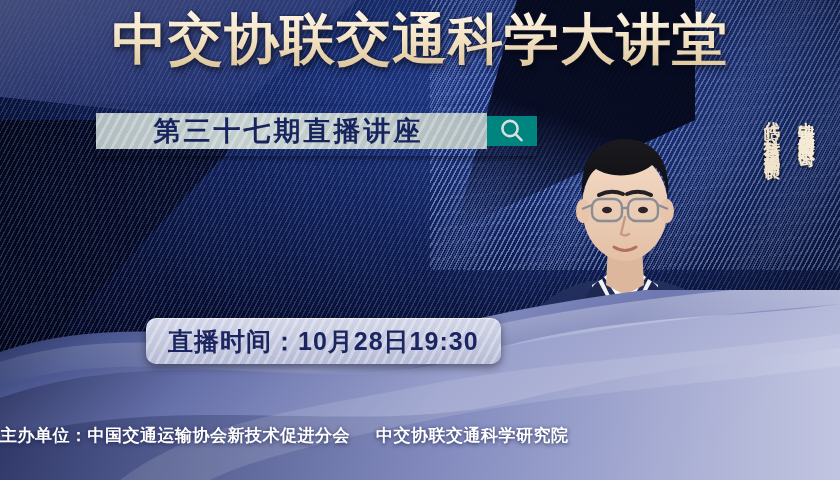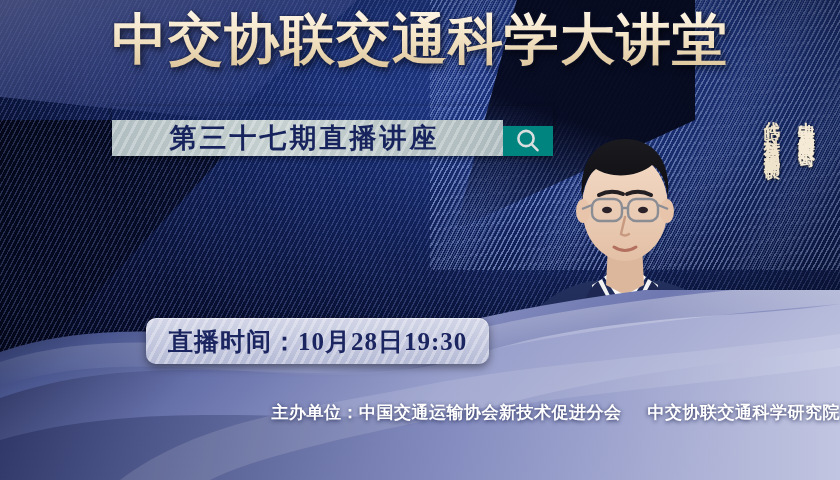--- a/index.html
+++ b/index.html
@@ -80,22 +80,22 @@
     background:linear-gradient(180deg,#fdf6e8 0%,#f3e3c4 48%,#dcc49a 100%);
     -webkit-background-clip:text;background-clip:text;
     -webkit-text-fill-color:transparent;
     text-shadow:0 2px 0 rgba(10,14,40,.0);
     filter:drop-shadow(0 0 1px rgba(20,26,60,.9)) drop-shadow(2px 3px 3px rgba(0,0,0,.55));
     white-space:nowrap;
   }
 
   
   .sub-band{
-    position:absolute;left:112px;top:106px;width:441px;height:50px;
-    display:flex;align-items:flex-end;
+    position:absolute;left:96px;top:106px;width:441px;height:50px;
+    display:flex;align-items:center;
     box-shadow:0 2px 6px rgba(0,0,0,.45);
   }
   .sub-band-fill{
     flex:1;
     position:relative;
     background:linear-gradient(90deg,#b4c1c3 0%,#c3cdcd 40%,#b0bdc0 100%);
     background-image:
       repeating-linear-gradient(118deg,
         rgba(255,255,255,.0) 0px,
         rgba(255,255,255,.0) 5px,
@@ -139,21 +139,21 @@
       repeating-linear-gradient(118deg,
         rgba(255,255,255,0) 0px,
         rgba(255,255,255,0) 5px,
         rgba(255,255,255,.30) 5px,
         rgba(255,255,255,.30) 8px),
       linear-gradient(180deg,#d2d5e6 0%,#c3c7de 55%,#b6bbd6 100%);
     box-shadow:0 3px 8px rgba(0,0,0,.45), inset 0 1px 0 rgba(255,255,255,.5);
     overflow:hidden;
   }
   .time-text{
-    font-size:25px;font-weight:bold;color:#1b2560;letter-spacing:1px;white-space:nowrap;font-family:Liberation Serif, serif;
+    font-size:25px;font-weight:bold;color:#1b2560;letter-spacing:1px;white-space:nowrap;
   }
 
   
   .speaker{position:absolute;left:520px;top:95px;width:210px;height:300px;}
   .speaker svg{display:block;}
 
   
   .vcol{
     position:absolute;
     writing-mode:vertical-rl;
@@ -170,22 +170,22 @@
   }
   .vcol-name{
     right:58px;top:108px;
     font-size:16px;
     color:#f0e4cc;
   }
   .vcol-name .gap{display:inline-block;height:10px;}
 
   
   .footer{
-    position:absolute;left:0;top:401px;width:840px;
-    text-align:right;
+    position:absolute;left:0;top:424px;width:840px;
+    text-align:left;
     font-size:17px;font-weight:bold;color:#ffffff;
     letter-spacing:.5px;
     text-shadow:0 1px 4px rgba(20,26,70,.85);
     white-space:nowrap;
   }
   .footer .sep{display:inline-block;width:26px;}
 </style>
 </head>
 <body>
 

